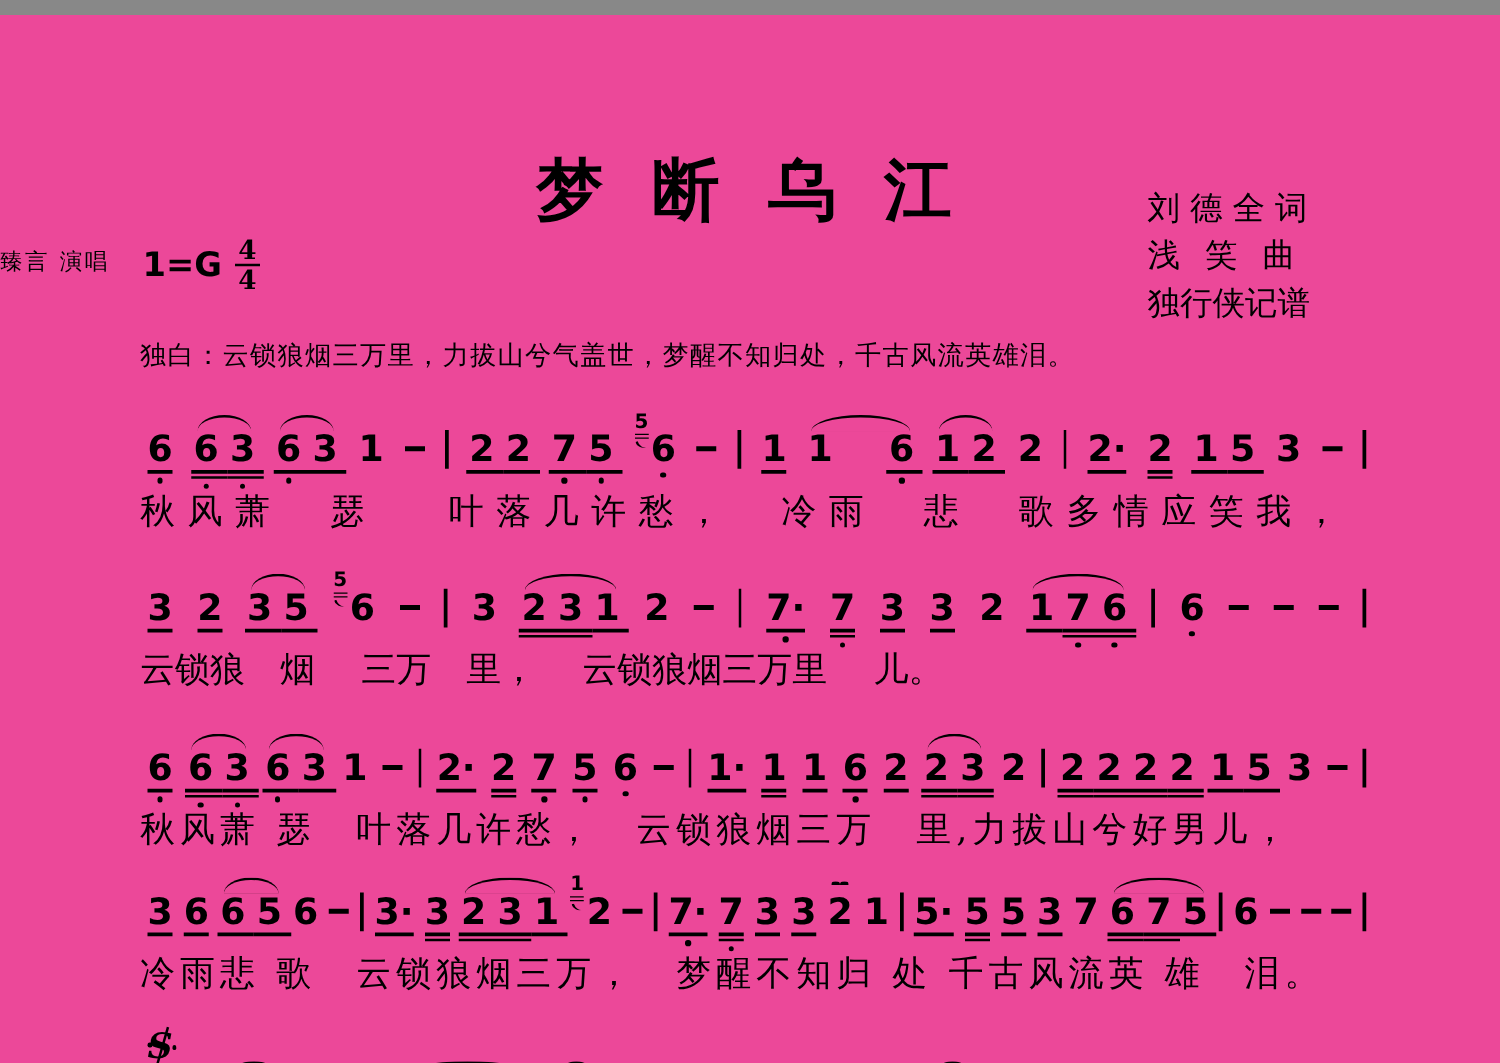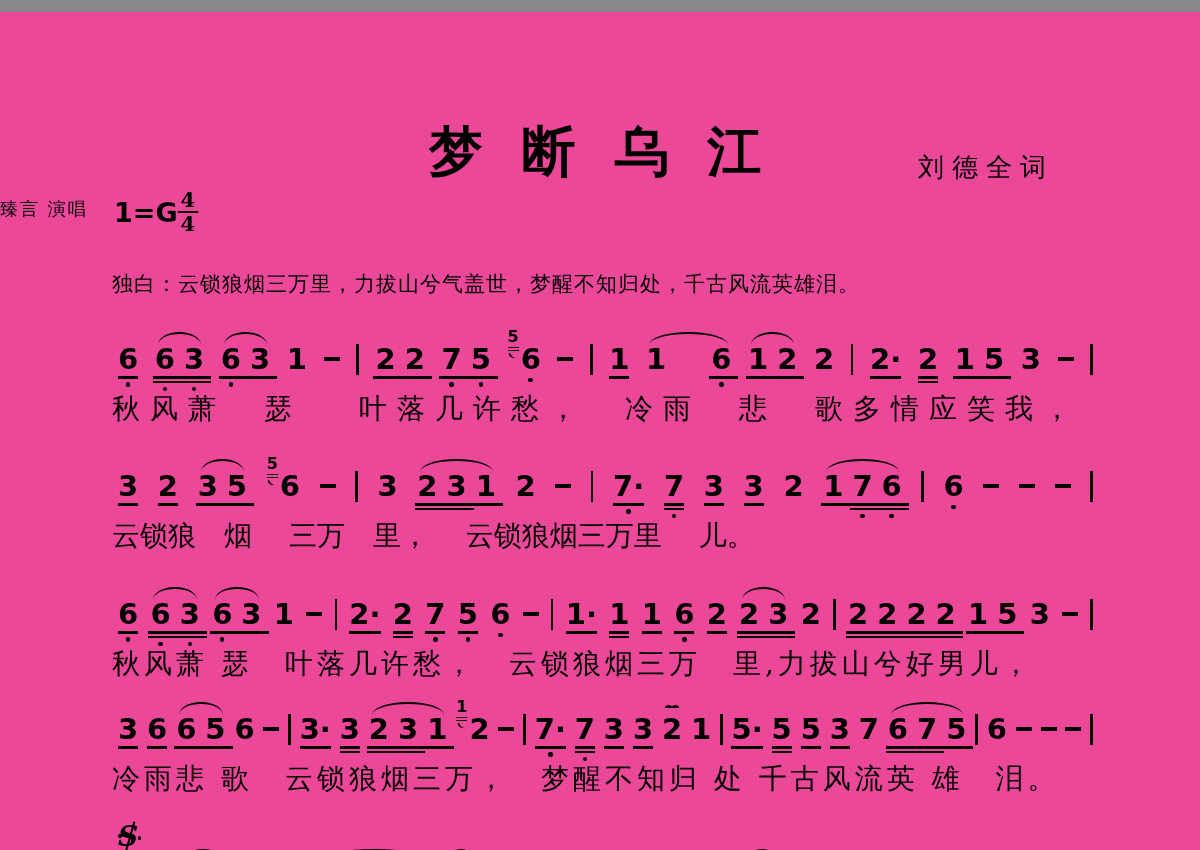--- a/index.html
+++ b/index.html
@@ -14,21 +14,21 @@
     position:absolute; top:104px; left:0; right:0; text-align:center;
     font-family:"DejaVu Serif", serif; font-weight:bold; font-size:54px;
     letter-spacing:10px; white-space:pre;
   }
   .subtitle {
     position:absolute; top:185px; left:0; right:0; text-align:left;
     font-family:"DejaVu Serif", serif; font-size:18px; letter-spacing:2px;
   }
   .keytime {
     position:absolute; top:178px; left:114px;
-    display:flex; align-items:center; gap:0;
+    display:flex; align-items:center; gap:10px;
     font-weight:bold; font-size:27px;
   }
   .timesig { display:flex; flex-direction:column; align-items:center;
     font-family:"DejaVu Serif", serif; font-size:21px; line-height:20px; font-weight:bold; }
   .timesig .beats { border-bottom:2.5px solid #000; padding:0 3px 1px 3px; }
   .timesig .unit { padding-top:1px; }
   .credits {
     position:absolute; top:136px; left:918px; width:160px;
     font-family:"DejaVu Serif", serif; font-size:26px; line-height:38px;
   }
@@ -115,20 +115,28 @@
       <span class="beats">4</span>
       <span class="unit">4</span>
     </span>
   </div>
 
   <div class="credits">
     <div class="credit-row">
       <span class="c-name">刘德全</span>
       <span class="c-role">词</span>
     </div>
+    <div class="credit-row">
+      <span class="c-name">浅笑</span>
+      <span class="c-role">曲</span>
+    </div>
+    <div class="credit-row">
+      <span class="c-name">独行侠</span>
+      <span class="c-role">记谱</span>
+    </div>
   </div>
 
   <div class="monologue">独白：云锁狼烟三万里，力拔山兮气盖世，梦醒不知归处，千古风流英雄泪。</div>
 
   <div id="score">
       <div class="system" style="top: 332px;">
         <div class="notes-row">
           <div class="tk note">
             <span class="d">6</span>
             <div class="lines">

